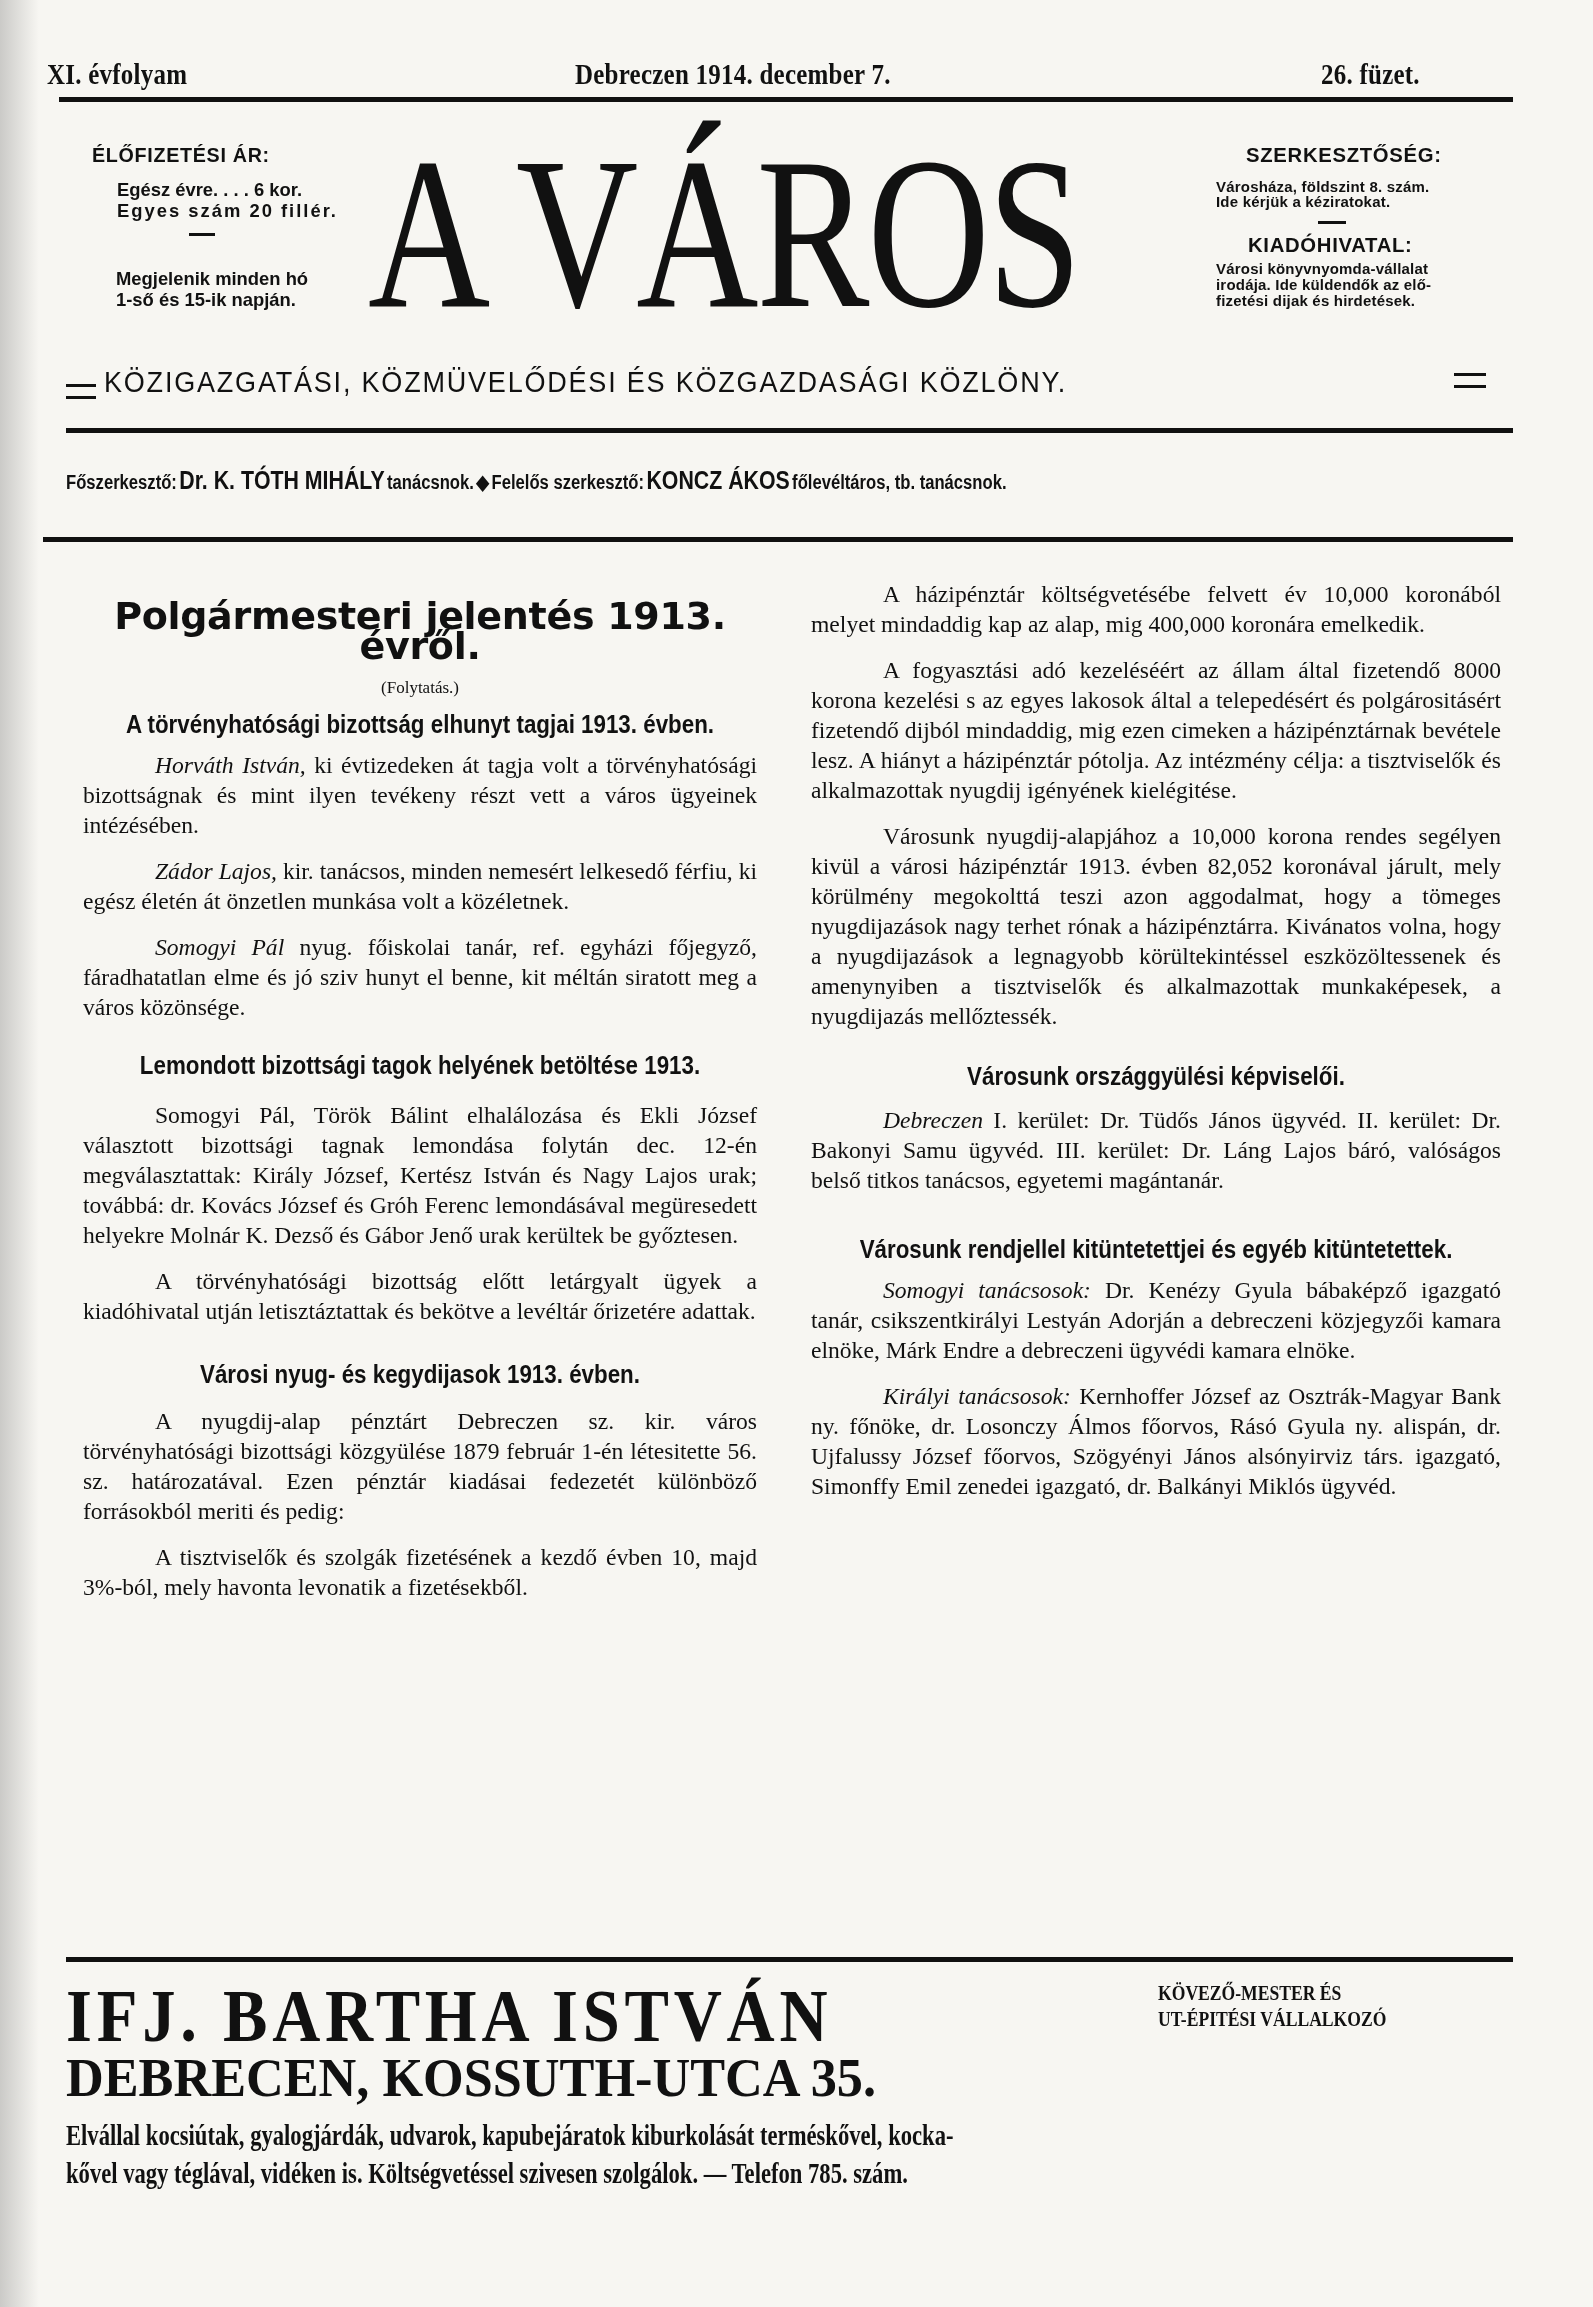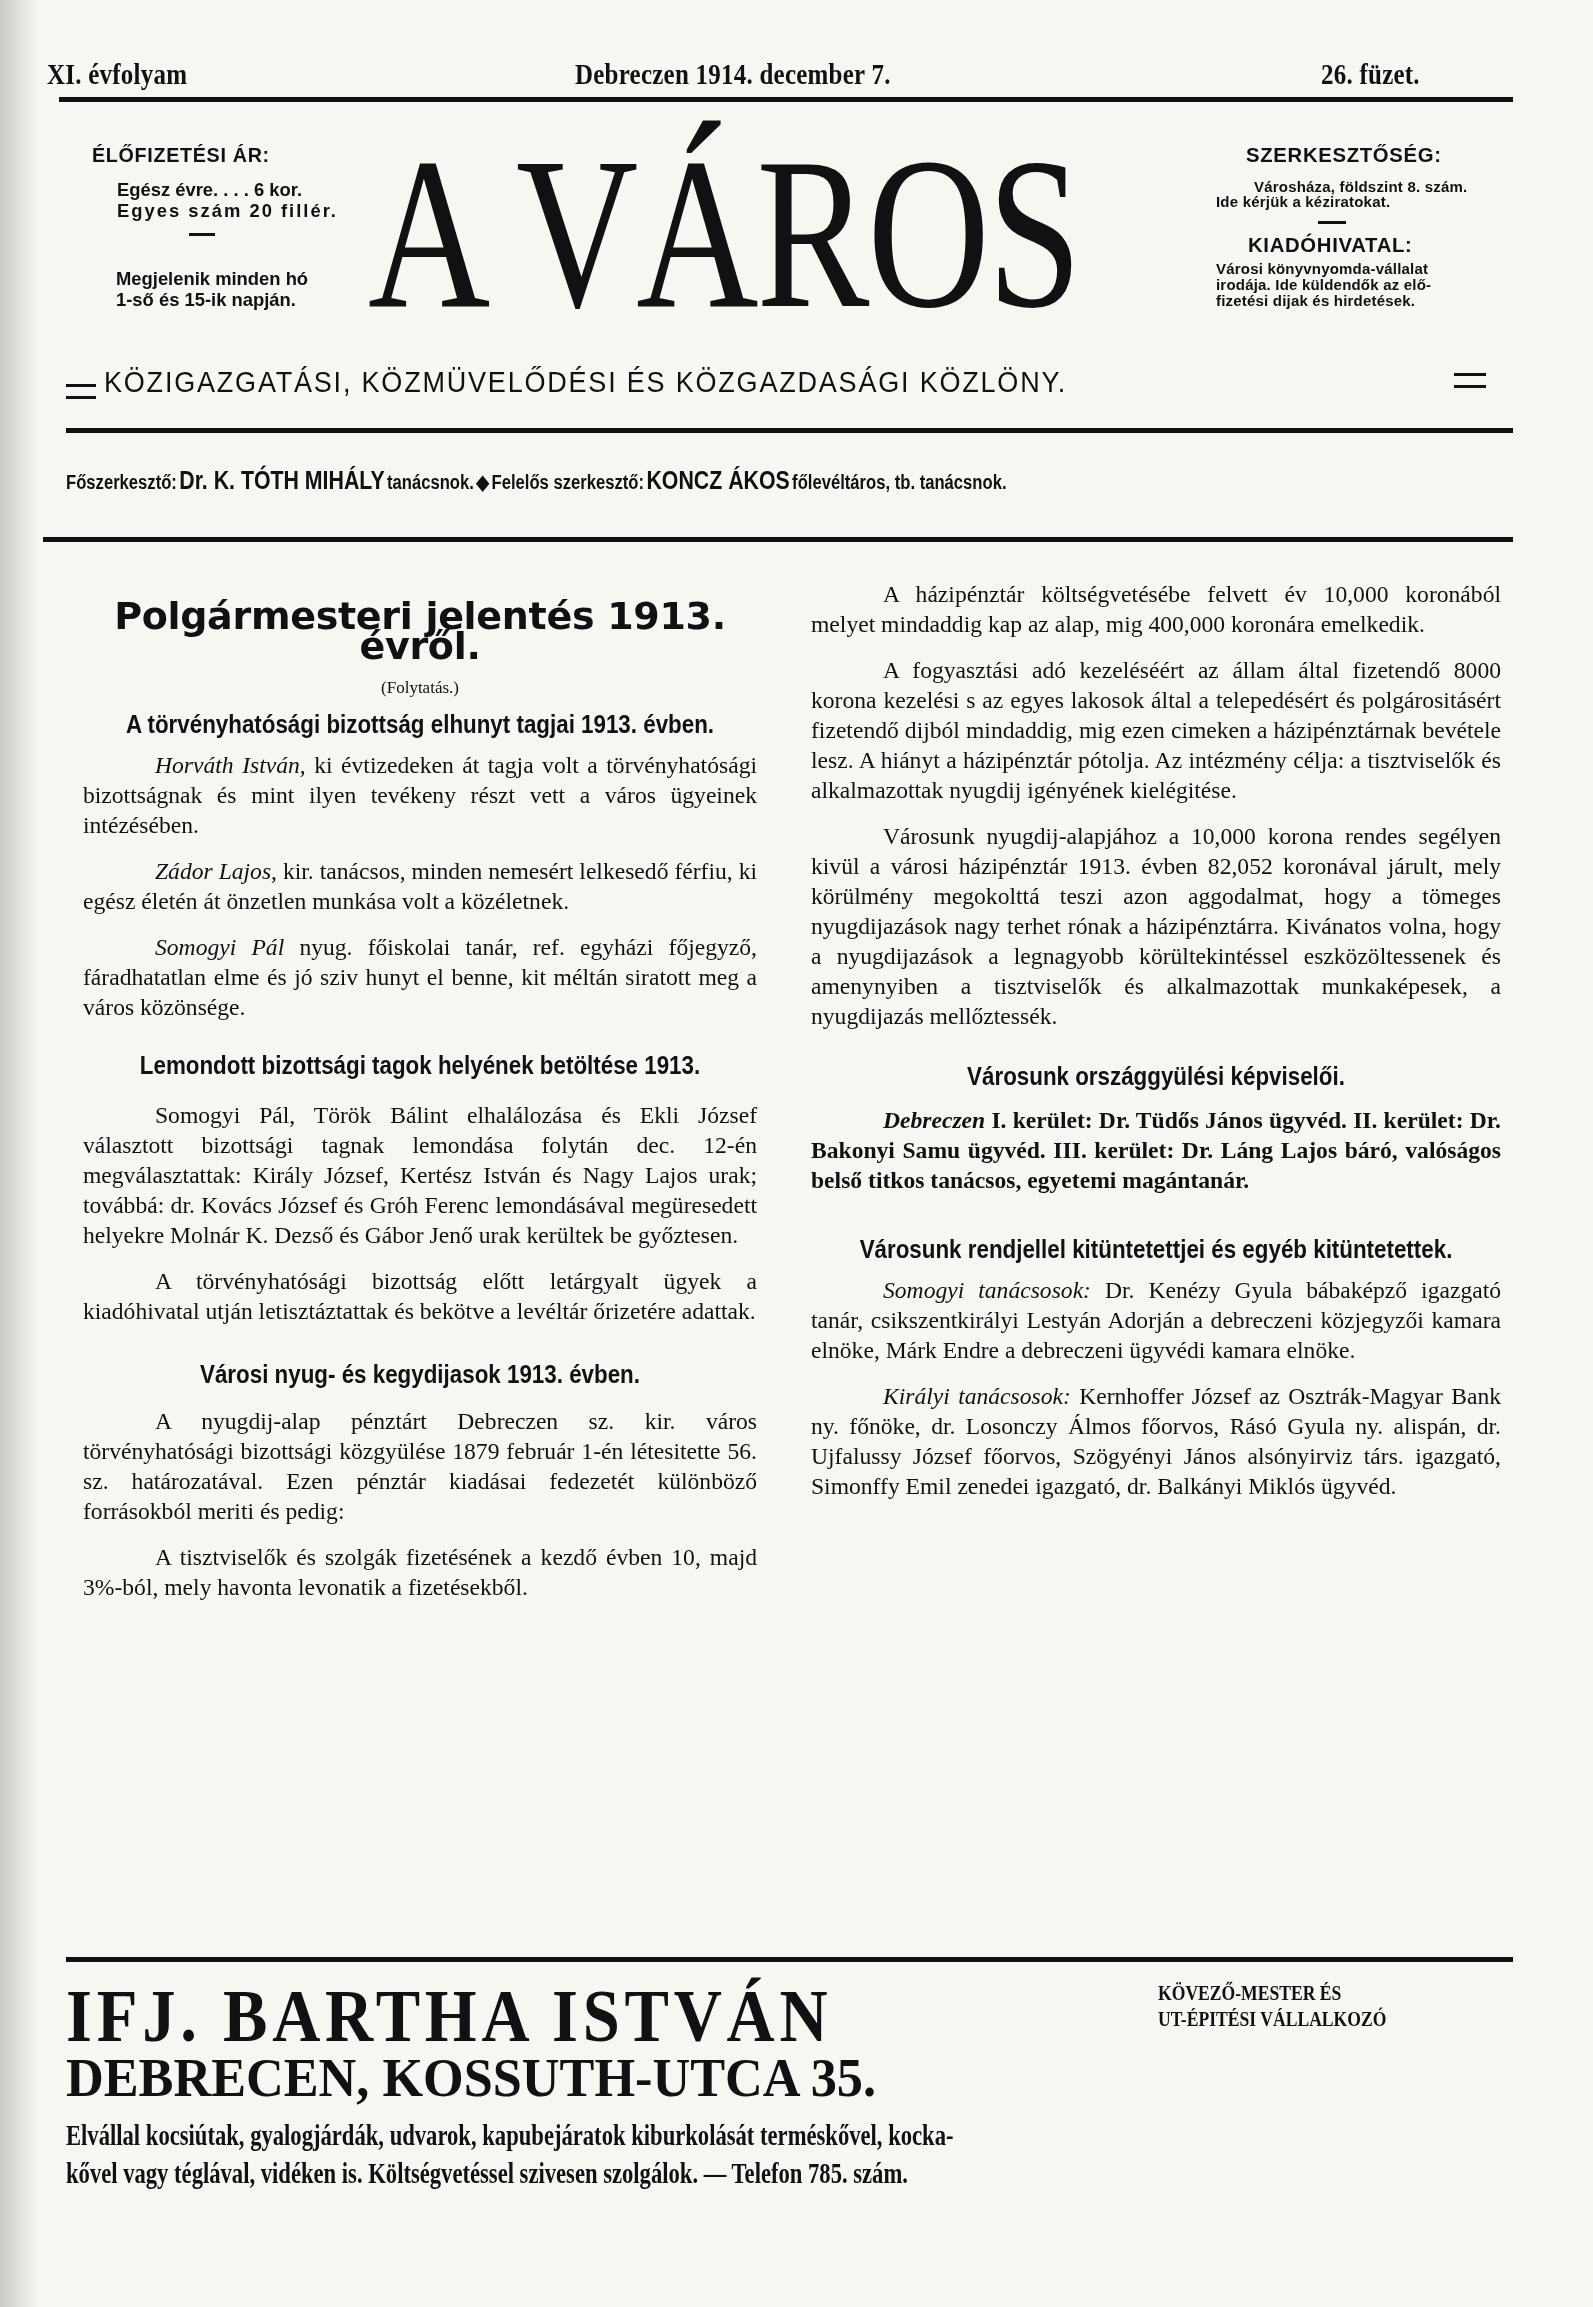--- a/index.html
+++ b/index.html
@@ -65,21 +65,21 @@
   <div class="abs small-caps-h" style="left:92px; top:144px;">ÉLŐFIZETÉSI ÁR:</div>
   <div class="abs side-txt" style="left:69px; top:179px;">Egész évre. . . . 6 kor.</div>
   <div class="abs side-txt" style="left:69px; top:200px; letter-spacing:2px;">Egyes szám 20 fillér.</div>
   <div class="dash" style="left:189px; top:233px;"></div>
   <div class="abs side-txt" style="left:68px; top:268px;">Megjelenik minden hó</div>
   <div class="abs side-txt" style="left:68px; top:289px;">1-ső és 15-ik napján.</div>
 
   <div class="abs masthead" style="left:368px; top:125px;">A VÁROS</div>
 
   <div class="abs small-caps-h" style="left:1246px; top:144px; font-size:20.3px;">SZERKESZTŐSÉG:</div>
-  <div class="abs side-txt-r" style="left:1216px; top:179px;margin-left:38px;">Városháza, földszint 8. szám.</div>
+  <div class="abs side-txt-r" style="left:1216px; top:179px;">Városháza, földszint 8. szám.</div>
   <div class="abs side-txt-r" style="left:1216px; top:194px;">Ide kérjük a kéziratokat.</div>
   <div class="dash" style="left:1318px; top:221px; width:27.6px;"></div>
   <div class="abs small-caps-h" style="left:1248px; top:234px; font-size:20.3px;">KIADÓHIVATAL:</div>
   <div class="abs side-txt-r" style="left:1216px; top:261px;">Városi könyvnyomda-vállalat</div>
   <div class="abs side-txt-r" style="left:1216px; top:277px;">irodája. Ide küldendők az elő-</div>
   <div class="abs side-txt-r" style="left:1216px; top:293px;">fizetési dijak és hirdetések.</div>
 
   <div class="abs" style="left:66px; top:365px; width:1444px; display:flex; align-items:flex-end; gap:7.9px;">
     <span style="display:inline-block; width:30px; height:9.2px; border-top:3.3px solid #111; border-bottom:3.3px solid #111;"></span>
     <span class="subtitle" style="transform:scaleX(0.9); transform-origin:left center;">KÖZIGAZGATÁSI, KÖZMÜVELŐDÉSI ÉS KÖZGAZDASÁGI KÖZLÖNY.</span>
@@ -111,21 +111,21 @@
     <div class="h-sub" style="margin-top:33px;">Városi nyug- és kegydijasok 1913. évben.</div>
     <p style="margin-top:15.8px;">A nyugdij-alap pénztárt Debreczen sz. kir. város törvényhatósági bizottsági közgyülése 1879 február 1-én létesitette 56. sz. határozatával. Ezen pénztár kiadásai fedezetét különböző forrásokból meriti és pedig:</p>
     <p>A tisztviselők és szolgák fizetésének a kezdő évben 10, majd 3%-ból, mely havonta levonatik a fizetésekből.</p>
   </div>
 
   <div class="col" style="left:795px; top:563px; width:722px;">
     <p>A házipénztár költségvetésébe felvett év 10,000 koronából melyet mindaddig kap az alap, mig 400,000 koronára emelkedik.</p>
     <p>A fogyasztási adó kezeléséért az állam által fizetendő 8000 korona kezelési s az egyes lakosok által a telepedésért és polgárositásért fizetendő dijból mindaddig, mig ezen cimeken a házipénztárnak bevétele lesz. A hiányt a házipénztár pótolja. Az intézmény célja: a tisztviselők és alkalmazottak nyugdij igényének kielégitése.</p>
     <p>Városunk nyugdij-alapjához a 10,000 korona rendes segélyen kivül a városi házipénztár 1913. évben 82,052 koronával járult, mely körülmény megokolttá teszi azon aggodalmat, hogy a tömeges nyugdijazások nagy terhet rónak a házipénztárra. Kivánatos volna, hogy a nyugdijazások a legnagyobb körültekintéssel eszközöltessenek és amenynyiben a tisztviselők és alkalmazottak munkaképesek, a nyugdijazás mellőztessék.</p>
     <div class="h-sub" style="margin-top:29.5px;">Városunk országgyülési képviselői.</div>
-    <p style="margin-top:13px;font-weight:bold;"><em>Debreczen</em><span> I. kerület: Dr. Tüdős János ügyvéd. II. kerület: Dr. Bakonyi Samu ügyvéd. III. kerület: Dr. Láng Lajos báró, valóságos belső titkos tanácsos, egyetemi magántanár.</span></p>
+    <p style="margin-top:13px;"><em>Debreczen</em><span> I. kerület: Dr. Tüdős János ügyvéd. II. kerület: Dr. Bakonyi Samu ügyvéd. III. kerület: Dr. Láng Lajos báró, valóságos belső titkos tanácsos, egyetemi magántanár.</span></p>
     <div class="h-sub" style="margin-top:39px;">Városunk rendjellel kitüntetettjei és egyéb kitüntetettek.</div>
     <p style="margin-top:9.2px;"><em>Somogyi tanácsosok:</em><span> Dr. Kenézy Gyula bábaképző igazgató tanár, csikszentkirályi Lestyán Adorján a debreczeni közjegyzői kamara elnöke, Márk Endre a debreczeni ügyvédi kamara elnöke.</span></p>
     <p><em>Királyi tanácsosok:</em><span> Kernhoffer József az Osztrák-Magyar Bank ny. főnöke, dr. Losonczy Álmos főorvos, Rásó Gyula ny. alispán, dr. Ujfalussy József főorvos, Szögyényi János alsónyirviz társ. igazgató, Simonffy Emil zenedei igazgató, dr. Balkányi Miklós ügyvéd.</span></p>
   </div>
 
   <div class="rule" style="left:66px; top:1957px; width:1447px; height:4.6px;"></div>
   <div class="abs ad-name" style="left:66px; top:1974px;">IFJ. BARTHA ISTVÁN</div>
   <div class="abs ad-tag" style="left:1158px; top:1980px;">KÖVEZŐ-MESTER ÉS</div>
   <div class="abs ad-tag" style="left:1158px; top:2006px;">UT-ÉPITÉSI VÁLLALKOZÓ</div>
   <div class="abs ad-addr" style="left:66px; top:2046px;">DEBRECEN, KOSSUTH-UTCA 35.</div>

